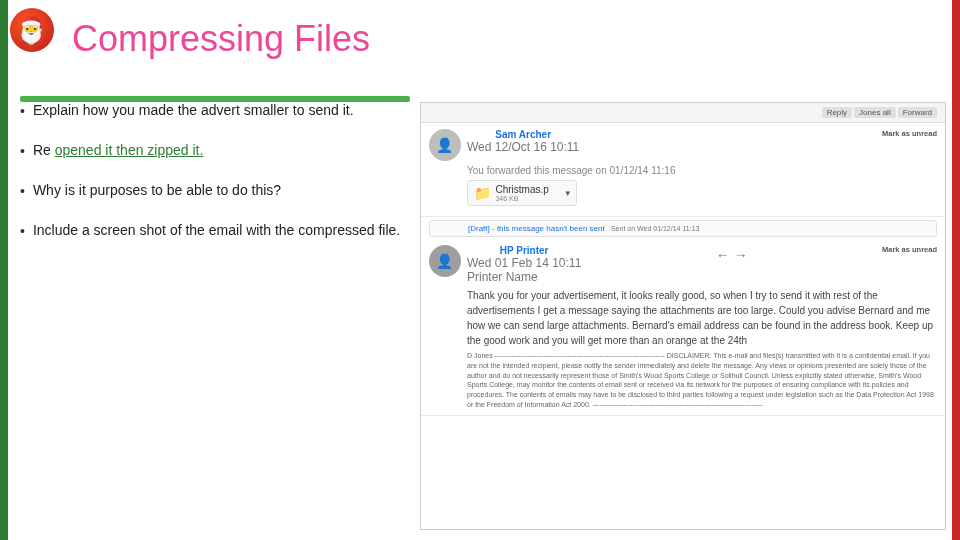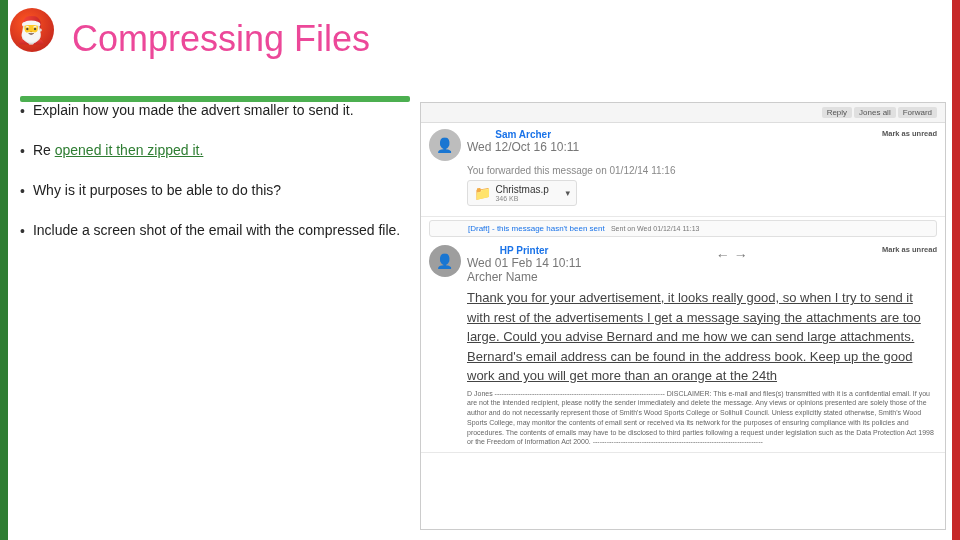--- a/index.html
+++ b/index.html
@@ -261,25 +261,24 @@
       align-items: center;
     }
 
     .reply-btn {
       font-size: 14px;
       color: #777;
       cursor: pointer;
     }
 
     .email-long-text {
-      font-size: 13px;
+      font-size: 10px;
       color: #444;
       margin: 3px 0 3px 38px;
       line-height: 1.5;
-      text-decoration: underline;
     }
 
     .email-signature {
       font-size: 7px;
       color: #666;
       margin: 3px 0 0 38px;
       line-height: 1.4;
     }
 
     
@@ -370,21 +369,21 @@
   </div>
 
   <div class="email-msg2">
     <div class="email-header-row">
       <div class="avatar2">👤</div>
       <div>
         <div class="sender-name">HP Printer</div>
         <div class="sender-meta">
           <span>Wed 01 Feb 14 10:11</span>
         </div>
-        <div class="sender-meta">Archer Name</div>
+        <div class="sender-meta">Printer Name</div>
       </div>
       <div class="reply-actions">
         <span class="reply-btn">←</span>
         <span class="reply-btn">→</span>
       </div>
       <div class="mark-unread">Mark as unread</div>
     </div>
 
     <div class="email-long-text">Thank you for your advertisement, it looks really good, so when I try to send it with rest of the advertisements I get a message saying the attachments are too large. Could you advise Bernard and me how we can send large attachments.
 Bernard's email address can be found in the address book.

